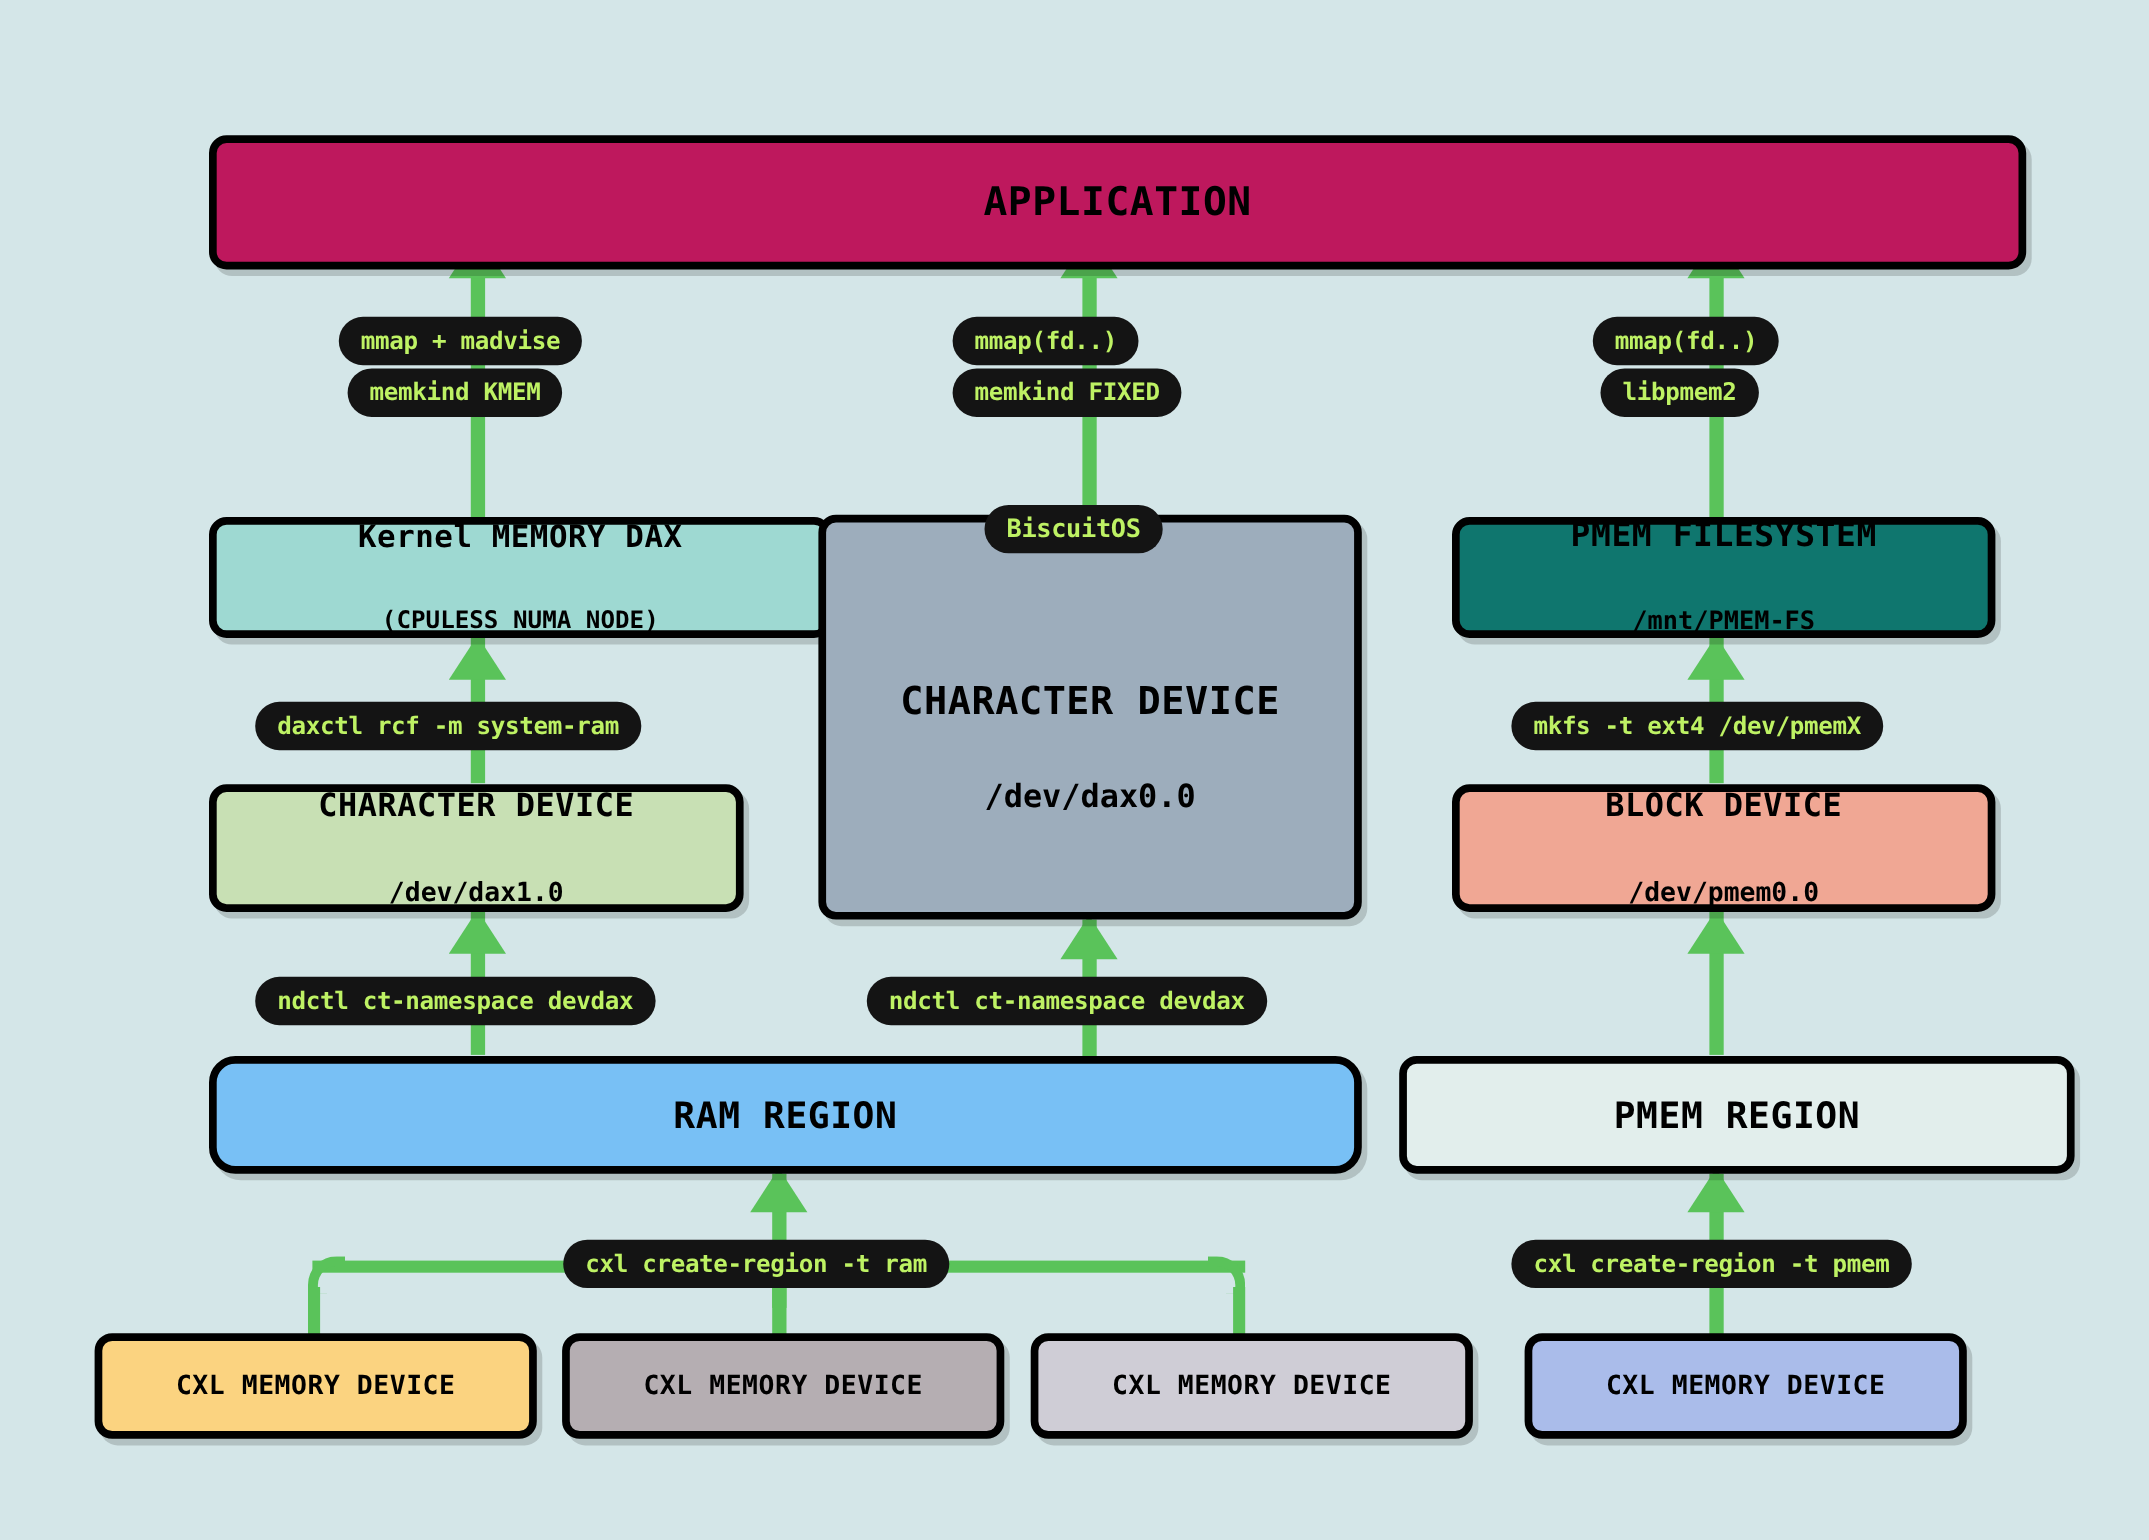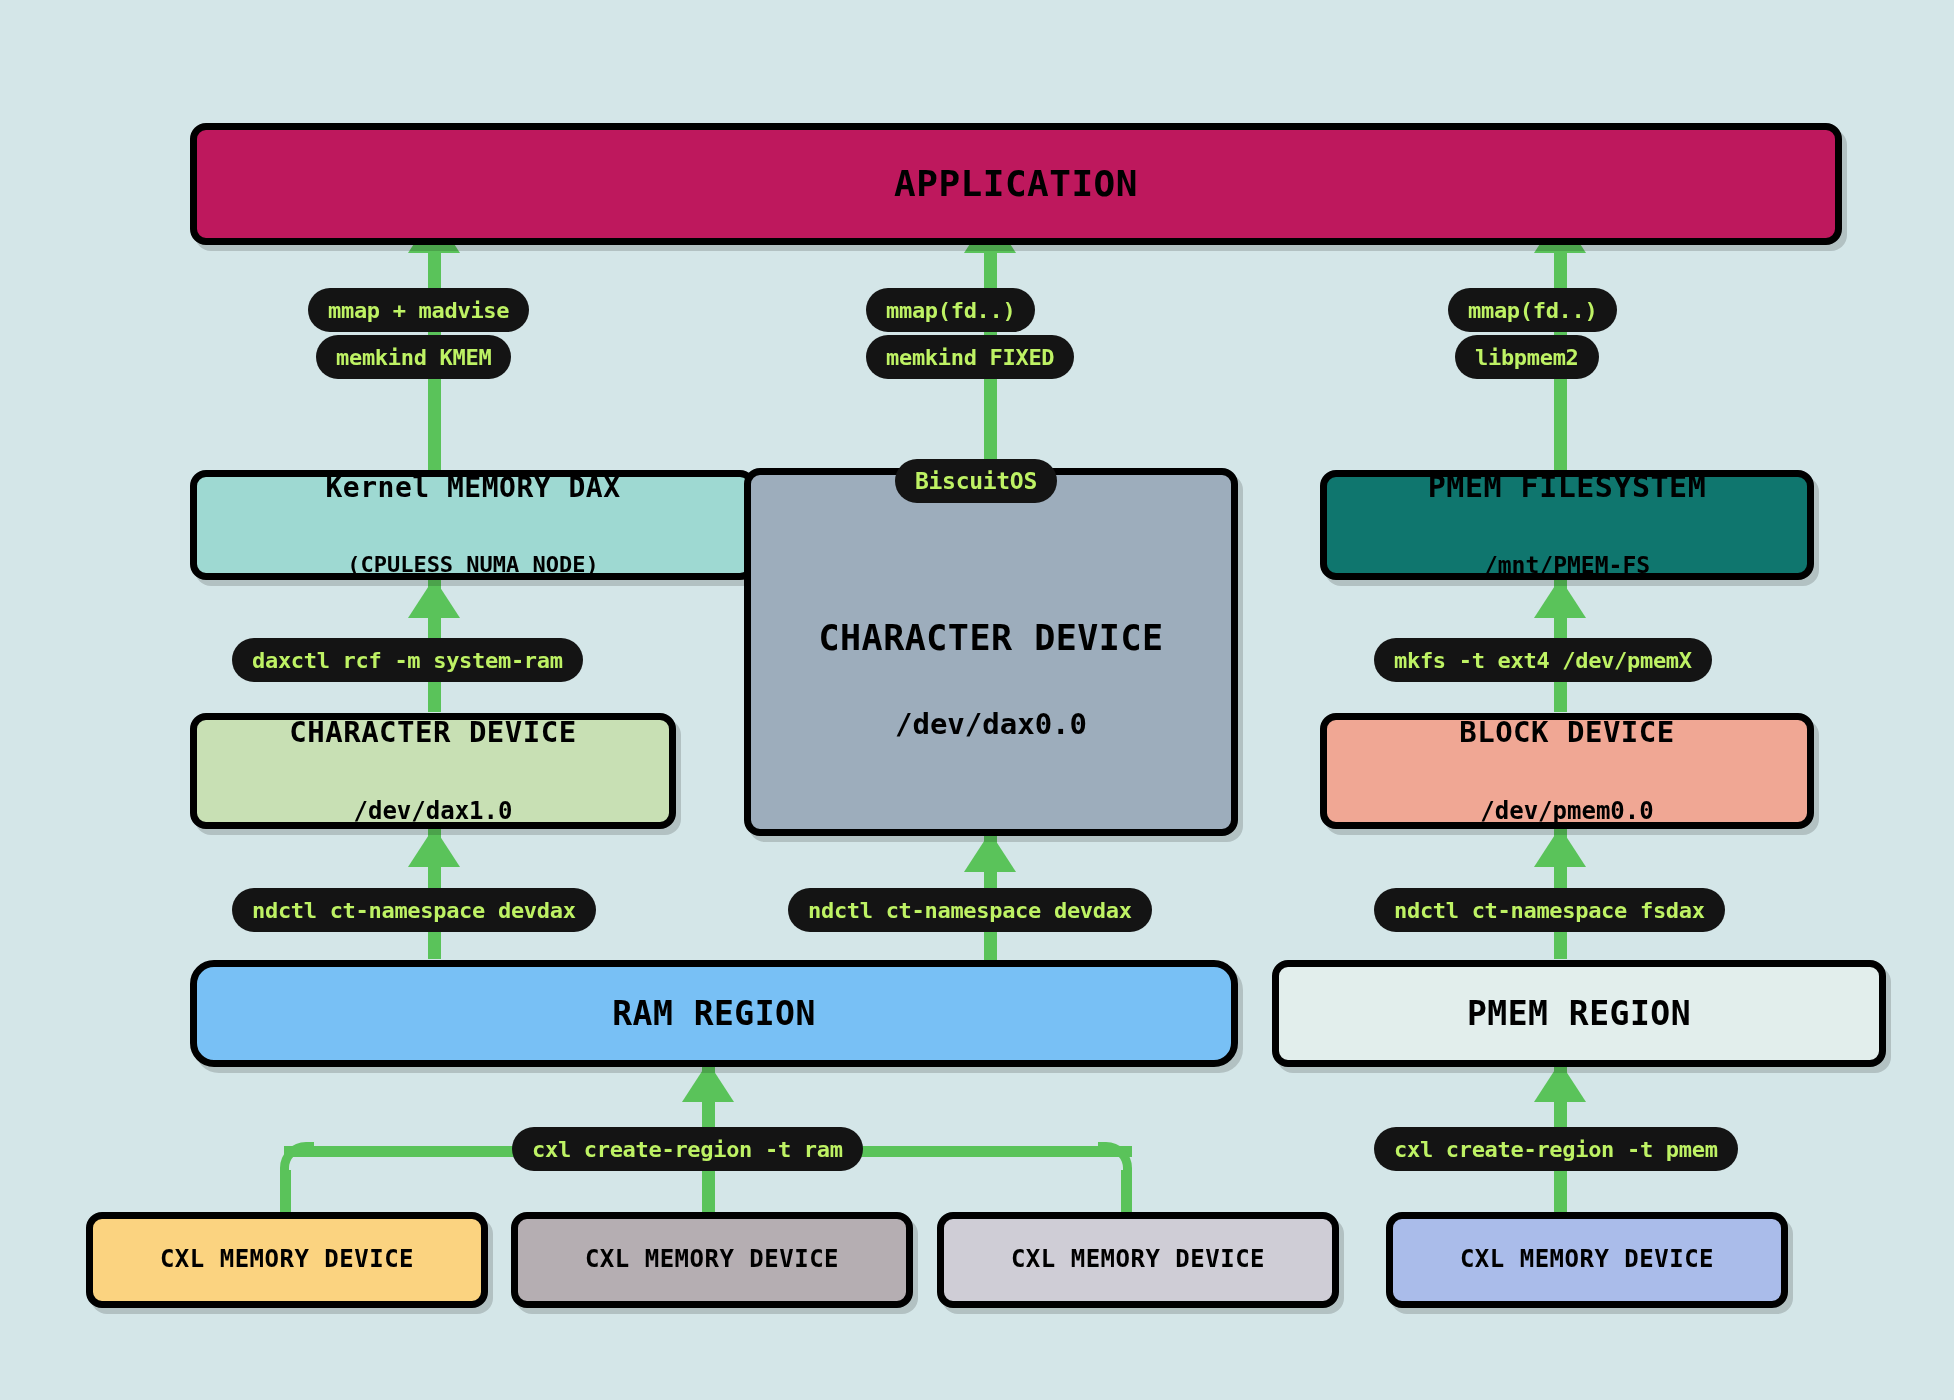--- a/index.html
+++ b/index.html
@@ -158,21 +158,20 @@
   <div class="pill" style="left:1374px; top:638px; font-size:22px;">mkfs -t ext4 /dev/pmemX</div>
 
   <div class="box" style="left:1320px; top:713px; width:494px; height:116px; background:#f0a794;">
     <div class="ttl" style="font-size:29px;">BLOCK DEVICE</div>
     <div class="sub" style="font-size:24px;">/dev/pmem0.0</div>
   </div>
 
   <div class="gline" style="left:1554px; top:829px; width:13px; height:130px;"></div>
   <div class="garrow" style="left:1534px; top:827px;"></div>
 
-  <div class="pill" style="left:1374px; top:888px; font-size:22px;">ndctl ct-namespace fsdax</div>
 
   <div class="box" style="left:190px; top:960px; width:1048px; height:107px; background:#78c0f5;border-radius:24px;">
     <div class="ttl" style="font-size:33px;">RAM REGION</div>
   </div>
 
   <div class="box" style="left:1272px; top:960px; width:614px; height:107px; background:#e2eeec;">
     <div class="ttl" style="font-size:33px;">PMEM REGION</div>
   </div>
 
   <div class="gline" style="left:702px; top:1067px; width:13px; height:122px;"></div>

